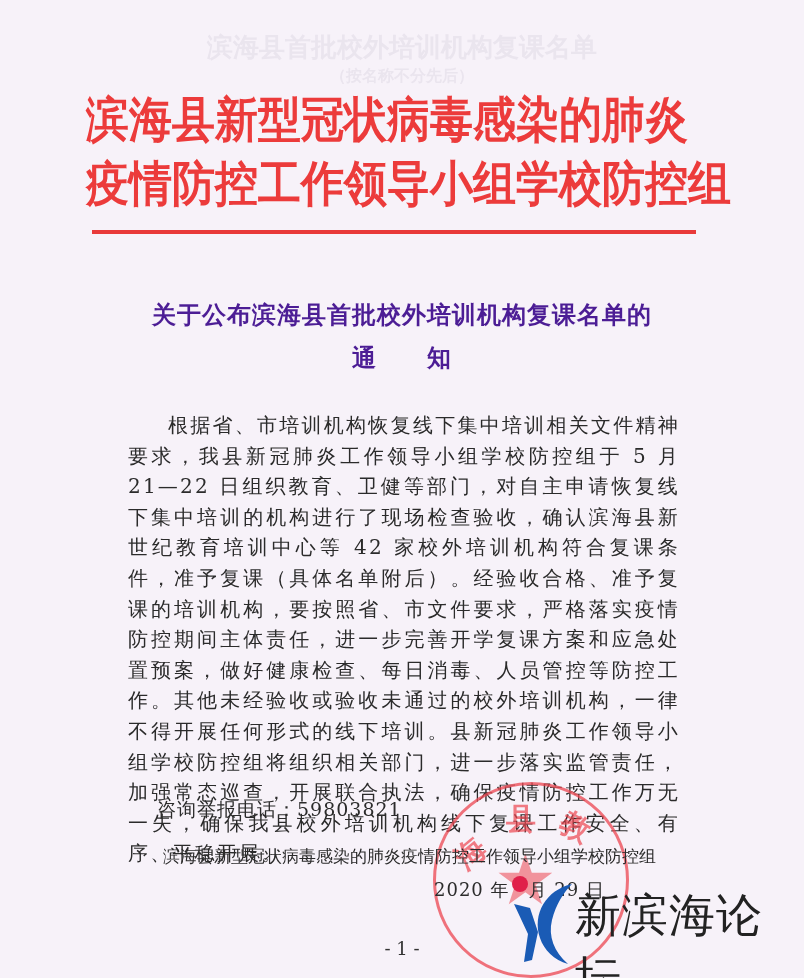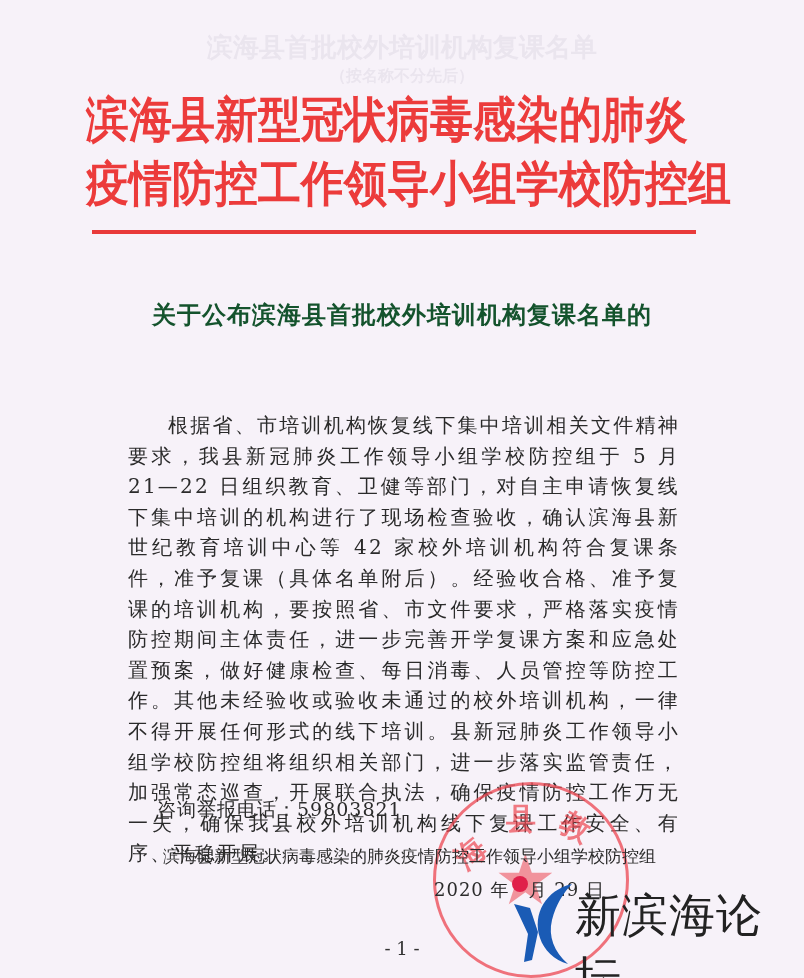--- a/index.html
+++ b/index.html
@@ -24,21 +24,21 @@
     .red-rule {
       position: absolute; left: 92px; top: 230px; width: 604px; height: 4px;
       background: #e93a3a;
     }
     .docno {
       position: absolute; right: 110px; top: 253px; font-size: 19px; color: #333;
       letter-spacing: 1px;
     }
     .doc-title {
       position: absolute; left: 0; right: 0; text-align: center; font-weight: bold;
-      font-size: 24px; color: #14532d; letter-spacing: 1px;
+      font-size: 24px; color: #4c1d95; letter-spacing: 1px;
     }
     .body-text {
       position: absolute; left: 112px; width: 584px; font-size: 20px; color: #2b2b2b;
       line-height: 30.6px; letter-spacing: 2.2px; text-align: justify;
     }
     .body-text p { margin: 16px; text-indent: 2em; }
     .contact {
       position: absolute; left: 157px; top: 797px; font-size: 19px; color: #2b2b2b;
       letter-spacing: 1px;
     }
@@ -86,20 +86,21 @@
 
   <div class="ghost" style="top:30px;font-size:26px;">滨海县首批校外培训机构复课名单</div>
   <div class="ghost" style="top:66px;font-size:16px;">（按名称不分先后）</div>
 
   <div class="header-title" style="top:88px;">滨海县新型冠状病毒感染的肺炎</div>
   <div class="header-title" style="top:152px;">疫情防控工作领导小组学校防控组</div>
   <div class="red-rule"></div>
 
 
   <div class="doc-title" style="top:299px;">关于公布滨海县首批校外培训机构复课名单的</div>
+  <div class="doc-title" style="top:342px;">通　　知</div>
 
   <div class="body-text" style="top:394px;">
     <p>根据省、市培训机构恢复线下集中培训相关文件精神要求，我县新冠肺炎工作领导小组学校防控组于 5 月 21—22 日组织教育、卫健等部门，对自主申请恢复线下集中培训的机构进行了现场检查验收，确认滨海县新世纪教育培训中心等 42 家校外培训机构符合复课条件，准予复课（具体名单附后）。经验收合格、准予复课的培训机构，要按照省、市文件要求，严格落实疫情防控期间主体责任，进一步完善开学复课方案和应急处置预案，做好健康检查、每日消毒、人员管控等防控工作。其他未经验收或验收未通过的校外培训机构，一律不得开展任何形式的线下培训。县新冠肺炎工作领导小组学校防控组将组织相关部门，进一步落实监管责任，加强常态巡查，开展联合执法，确保疫情防控工作万无一失，确保我县校外培训机构线下复课工作安全、有序、平稳开展。</p>
   </div>
 
   <div class="contact">
     <span>咨询举报电话：</span><span>59803821</span>
   </div>
 
   <div class="seal">

